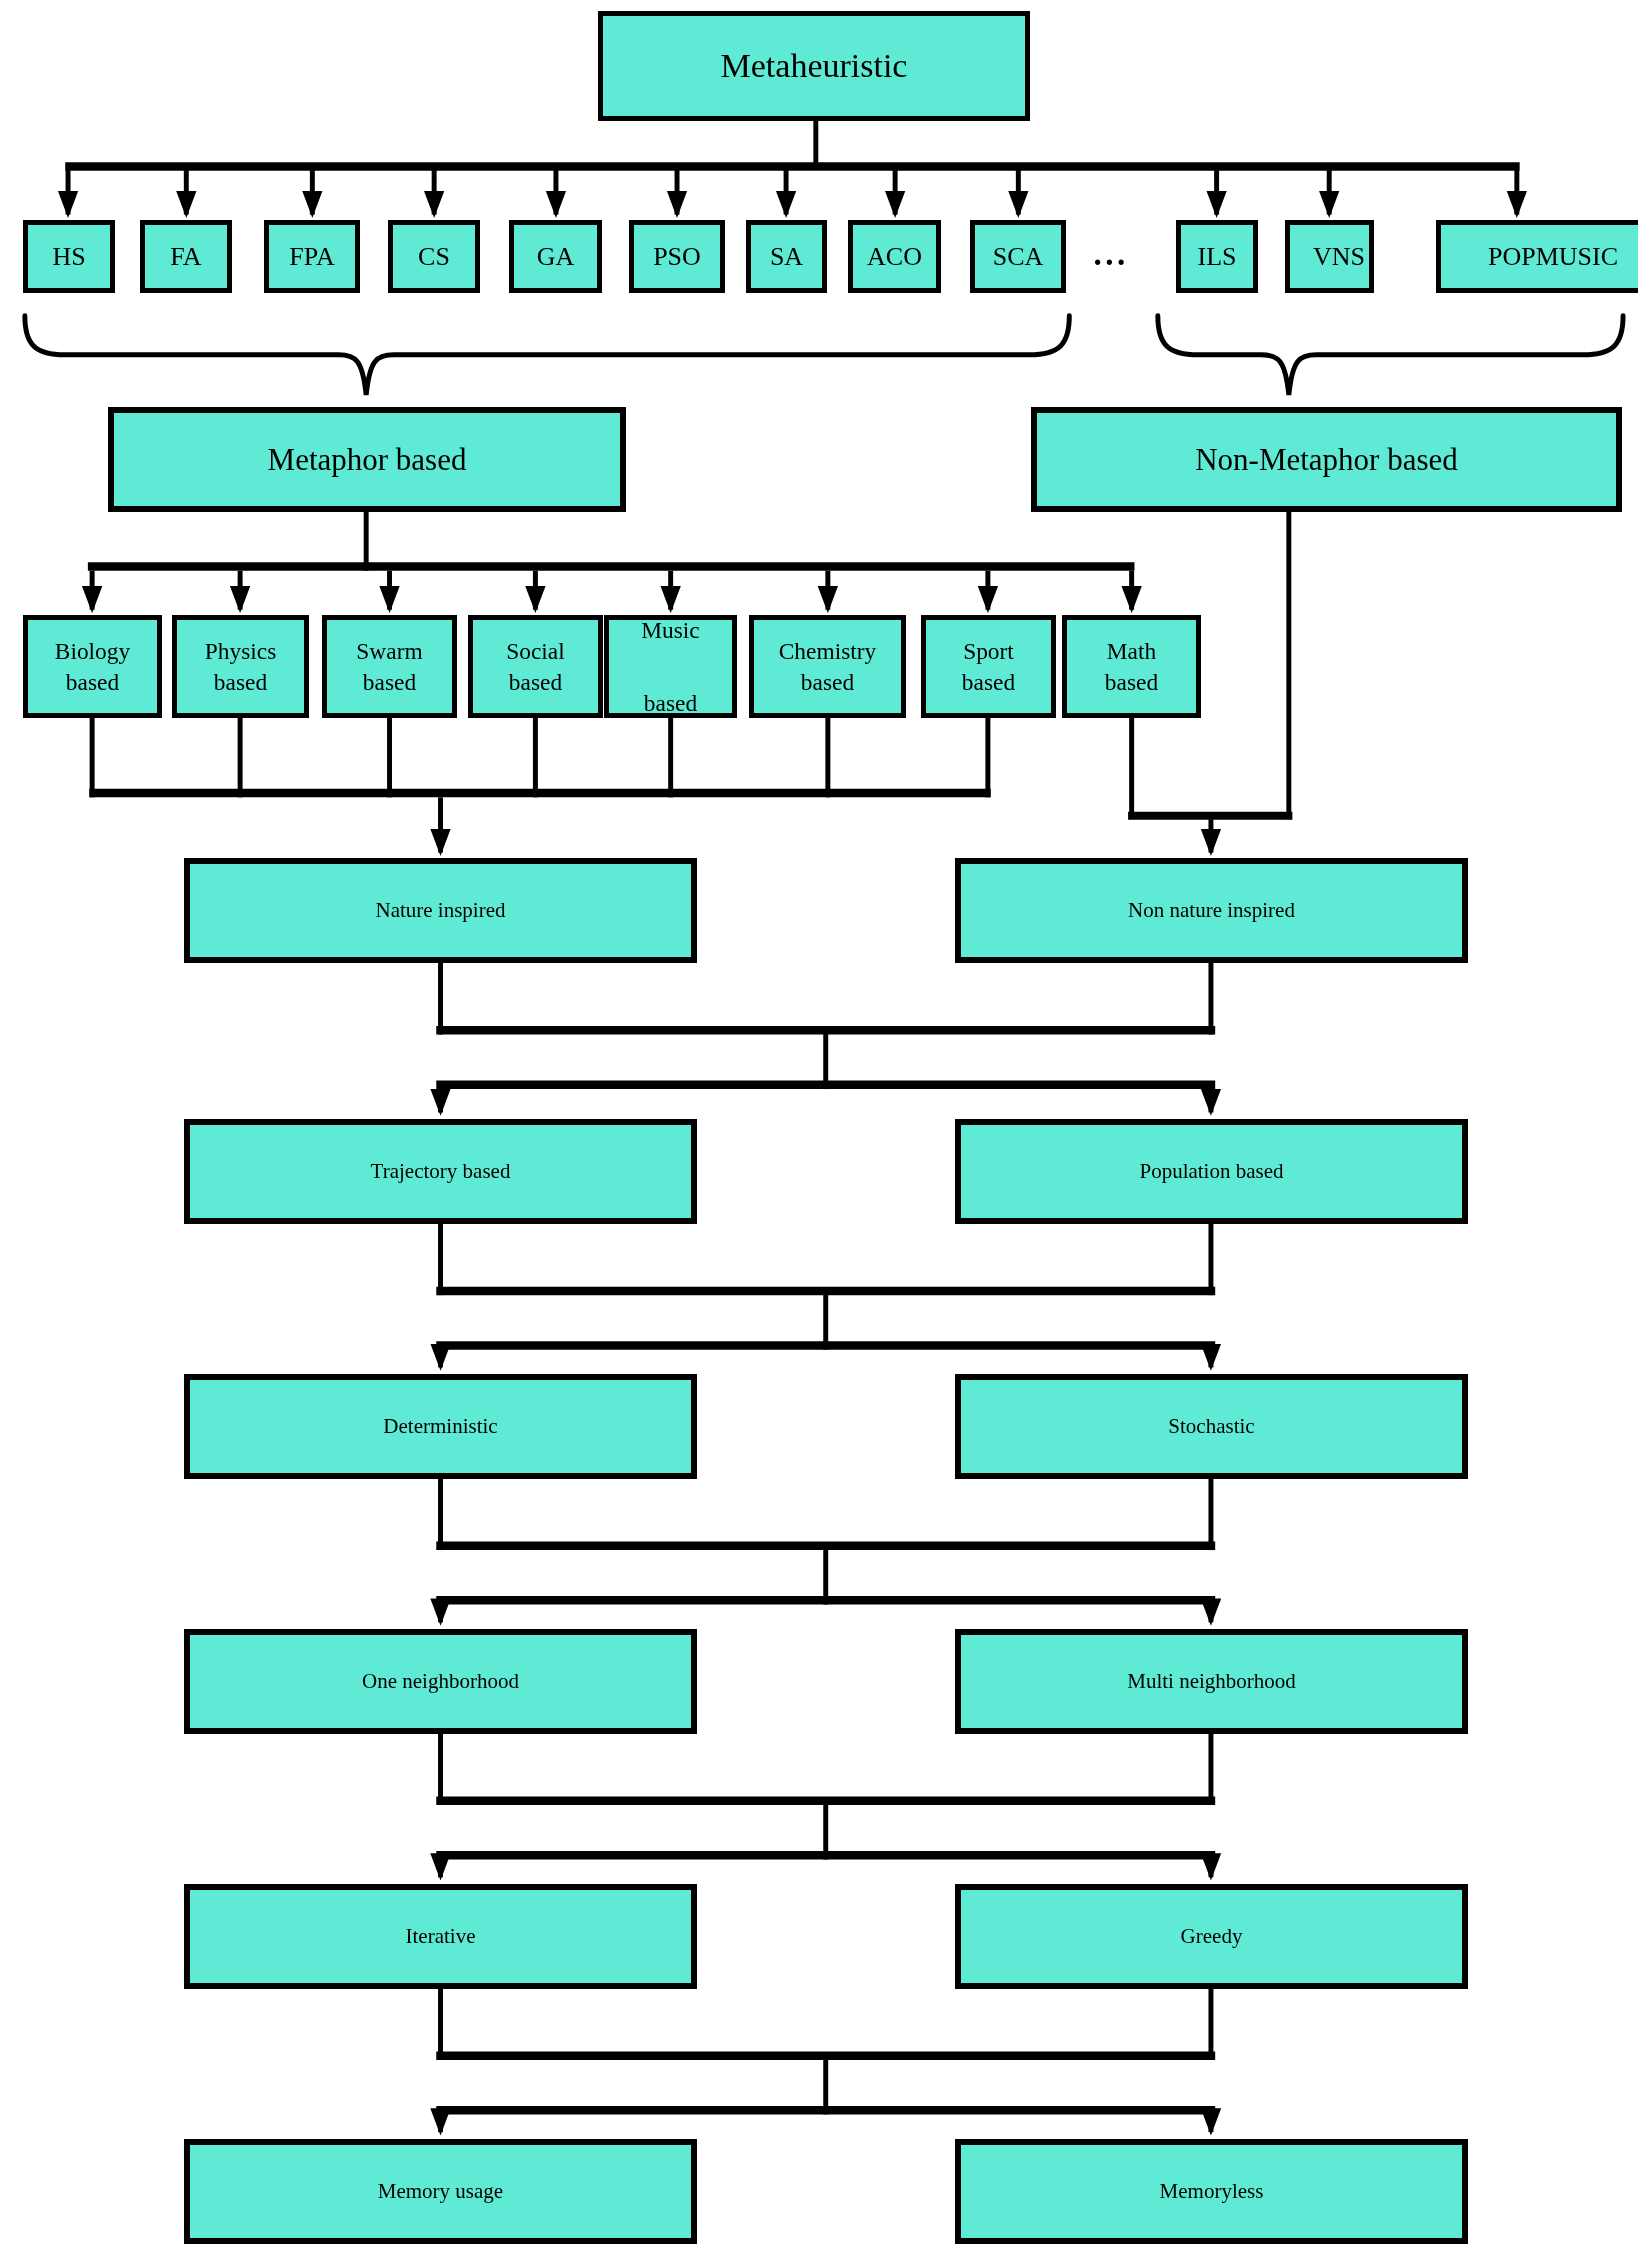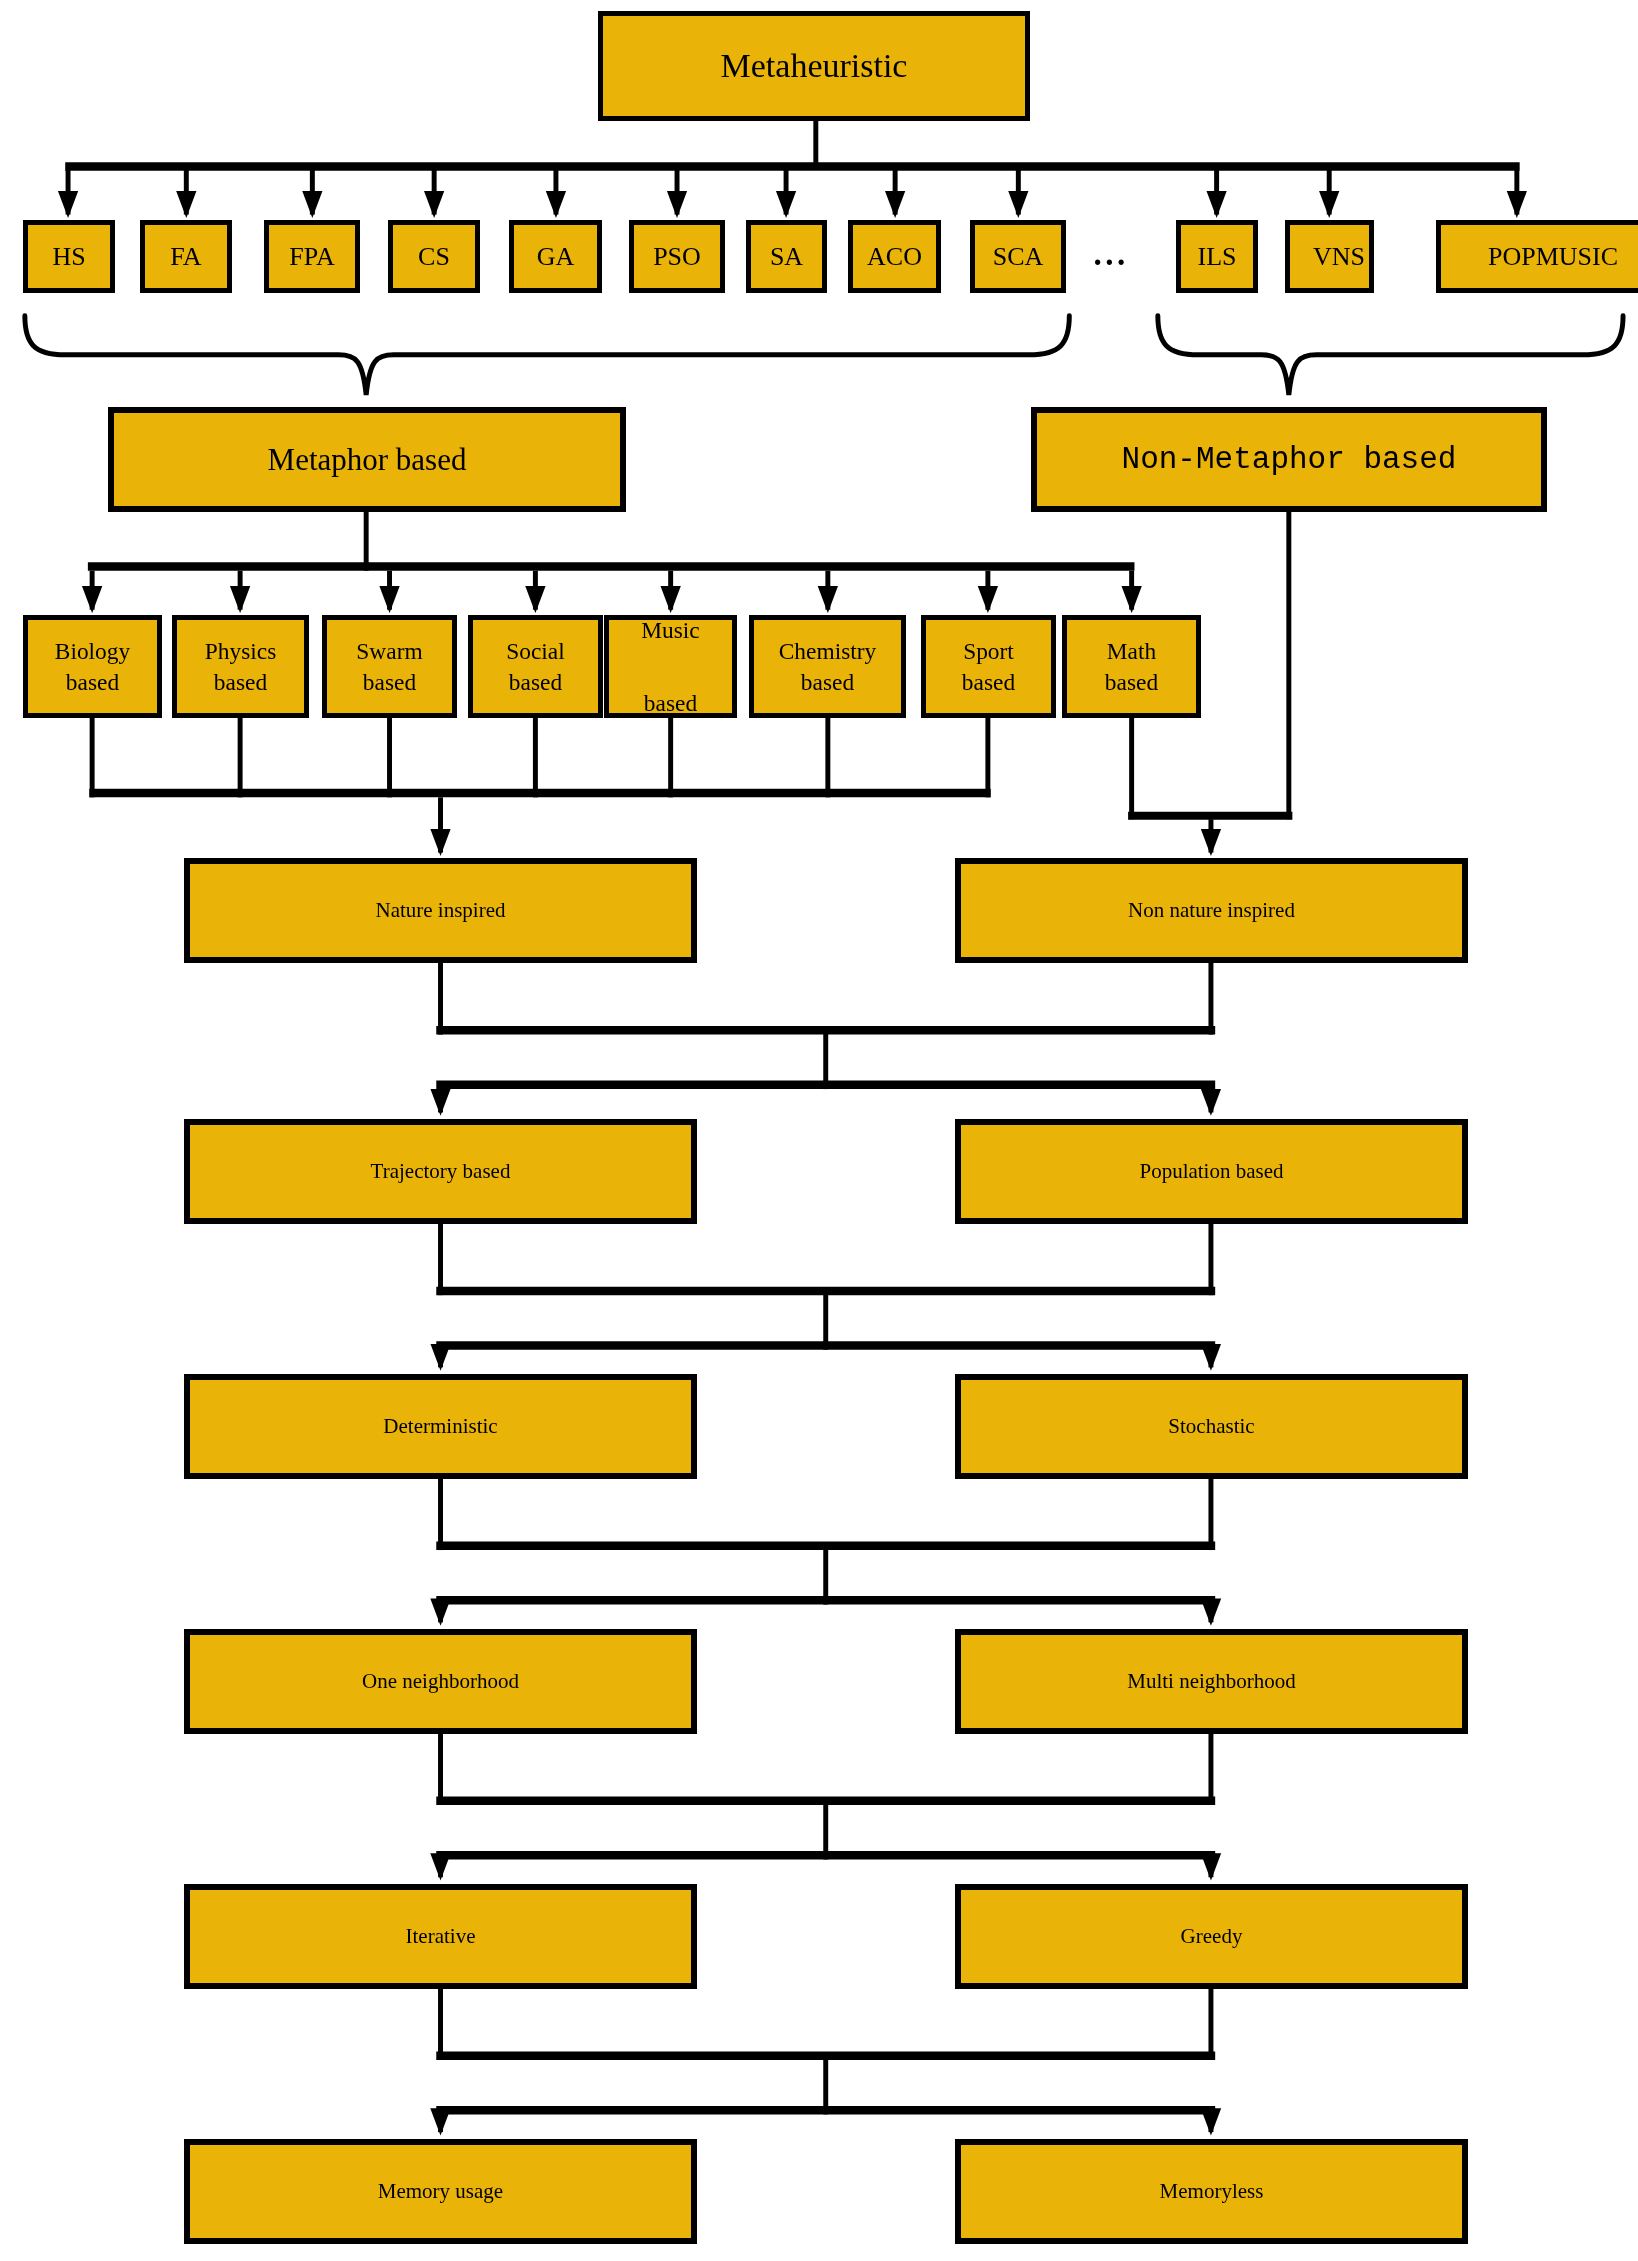--- a/index.html
+++ b/index.html
@@ -8,21 +8,21 @@
     width:1638px;height:2261px;
     background:#ffffff;
     font-family:"Liberation Serif","DejaVu Serif",serif;
     color:#000;
     overflow:hidden;
   }
   .wires{position:absolute;left:0;top:0;width:1638px;height:2261px;}
   .node{
     position:absolute;
     box-sizing:border-box;
-    background:#eab308;
+    background:#5eead4;
     border:6.4px solid #000;
     display:flex;
     align-items:center;
     justify-content:center;
     line-height:1.15;
   }
   .root{font-size:34px;border-width:5.7px;}
   .alg{border-width:5.7px;font-size:26px;}
   .grp{font-size:31px;}
   .cat{border-width:5px;font-size:23.4px;flex-direction:column;line-height:1.3;}
@@ -158,21 +158,21 @@
   <div class="node alg" style="left:629px;top:220px;width:96px;height:73px;">PSO</div>
   <div class="node alg" style="left:746px;top:220px;width:81px;height:73px;">SA</div>
   <div class="node alg" style="left:848px;top:220px;width:93px;height:73px;">ACO</div>
   <div class="node alg" style="left:970px;top:220px;width:96px;height:73px;">SCA</div>
   <div class="dots" style="left:1079px;top:220px;width:64px;height:68px;">...</div>
   <div class="node alg" style="left:1176px;top:220px;width:82px;height:73px;">ILS</div>
   <div class="node alg" style="left:1285px;top:220px;width:89px;height:73px;padding-left:19px;">VNS</div>
   <div class="node alg" style="left:1400px;top:220px;width:234px;height:73px;margin-left:36px;">POPMUSIC</div>
 
   <div class="node grp" style="left:108px;top:407px;width:518px;height:105px;">Metaphor based</div>
-  <div class="node grp" style="left:1031px;top:407px;width:516px;height:105px;font-family:Liberation Mono, monospace;">Non-Metaphor based</div>
+  <div class="node grp" style="left:1031px;top:407px;width:591px;height:105px;">Non-Metaphor based</div>
 
   <div class="node cat" style="left:23px;top:615px;width:139px;height:103px;">
     <span>Biology</span>
     <span>based</span>
   </div>
   <div class="node cat" style="left:172px;top:615px;width:137px;height:103px;">
     <span>Physics</span>
     <span>based</span>
   </div>
   <div class="node cat" style="left:322px;top:615px;width:135px;height:103px;">

